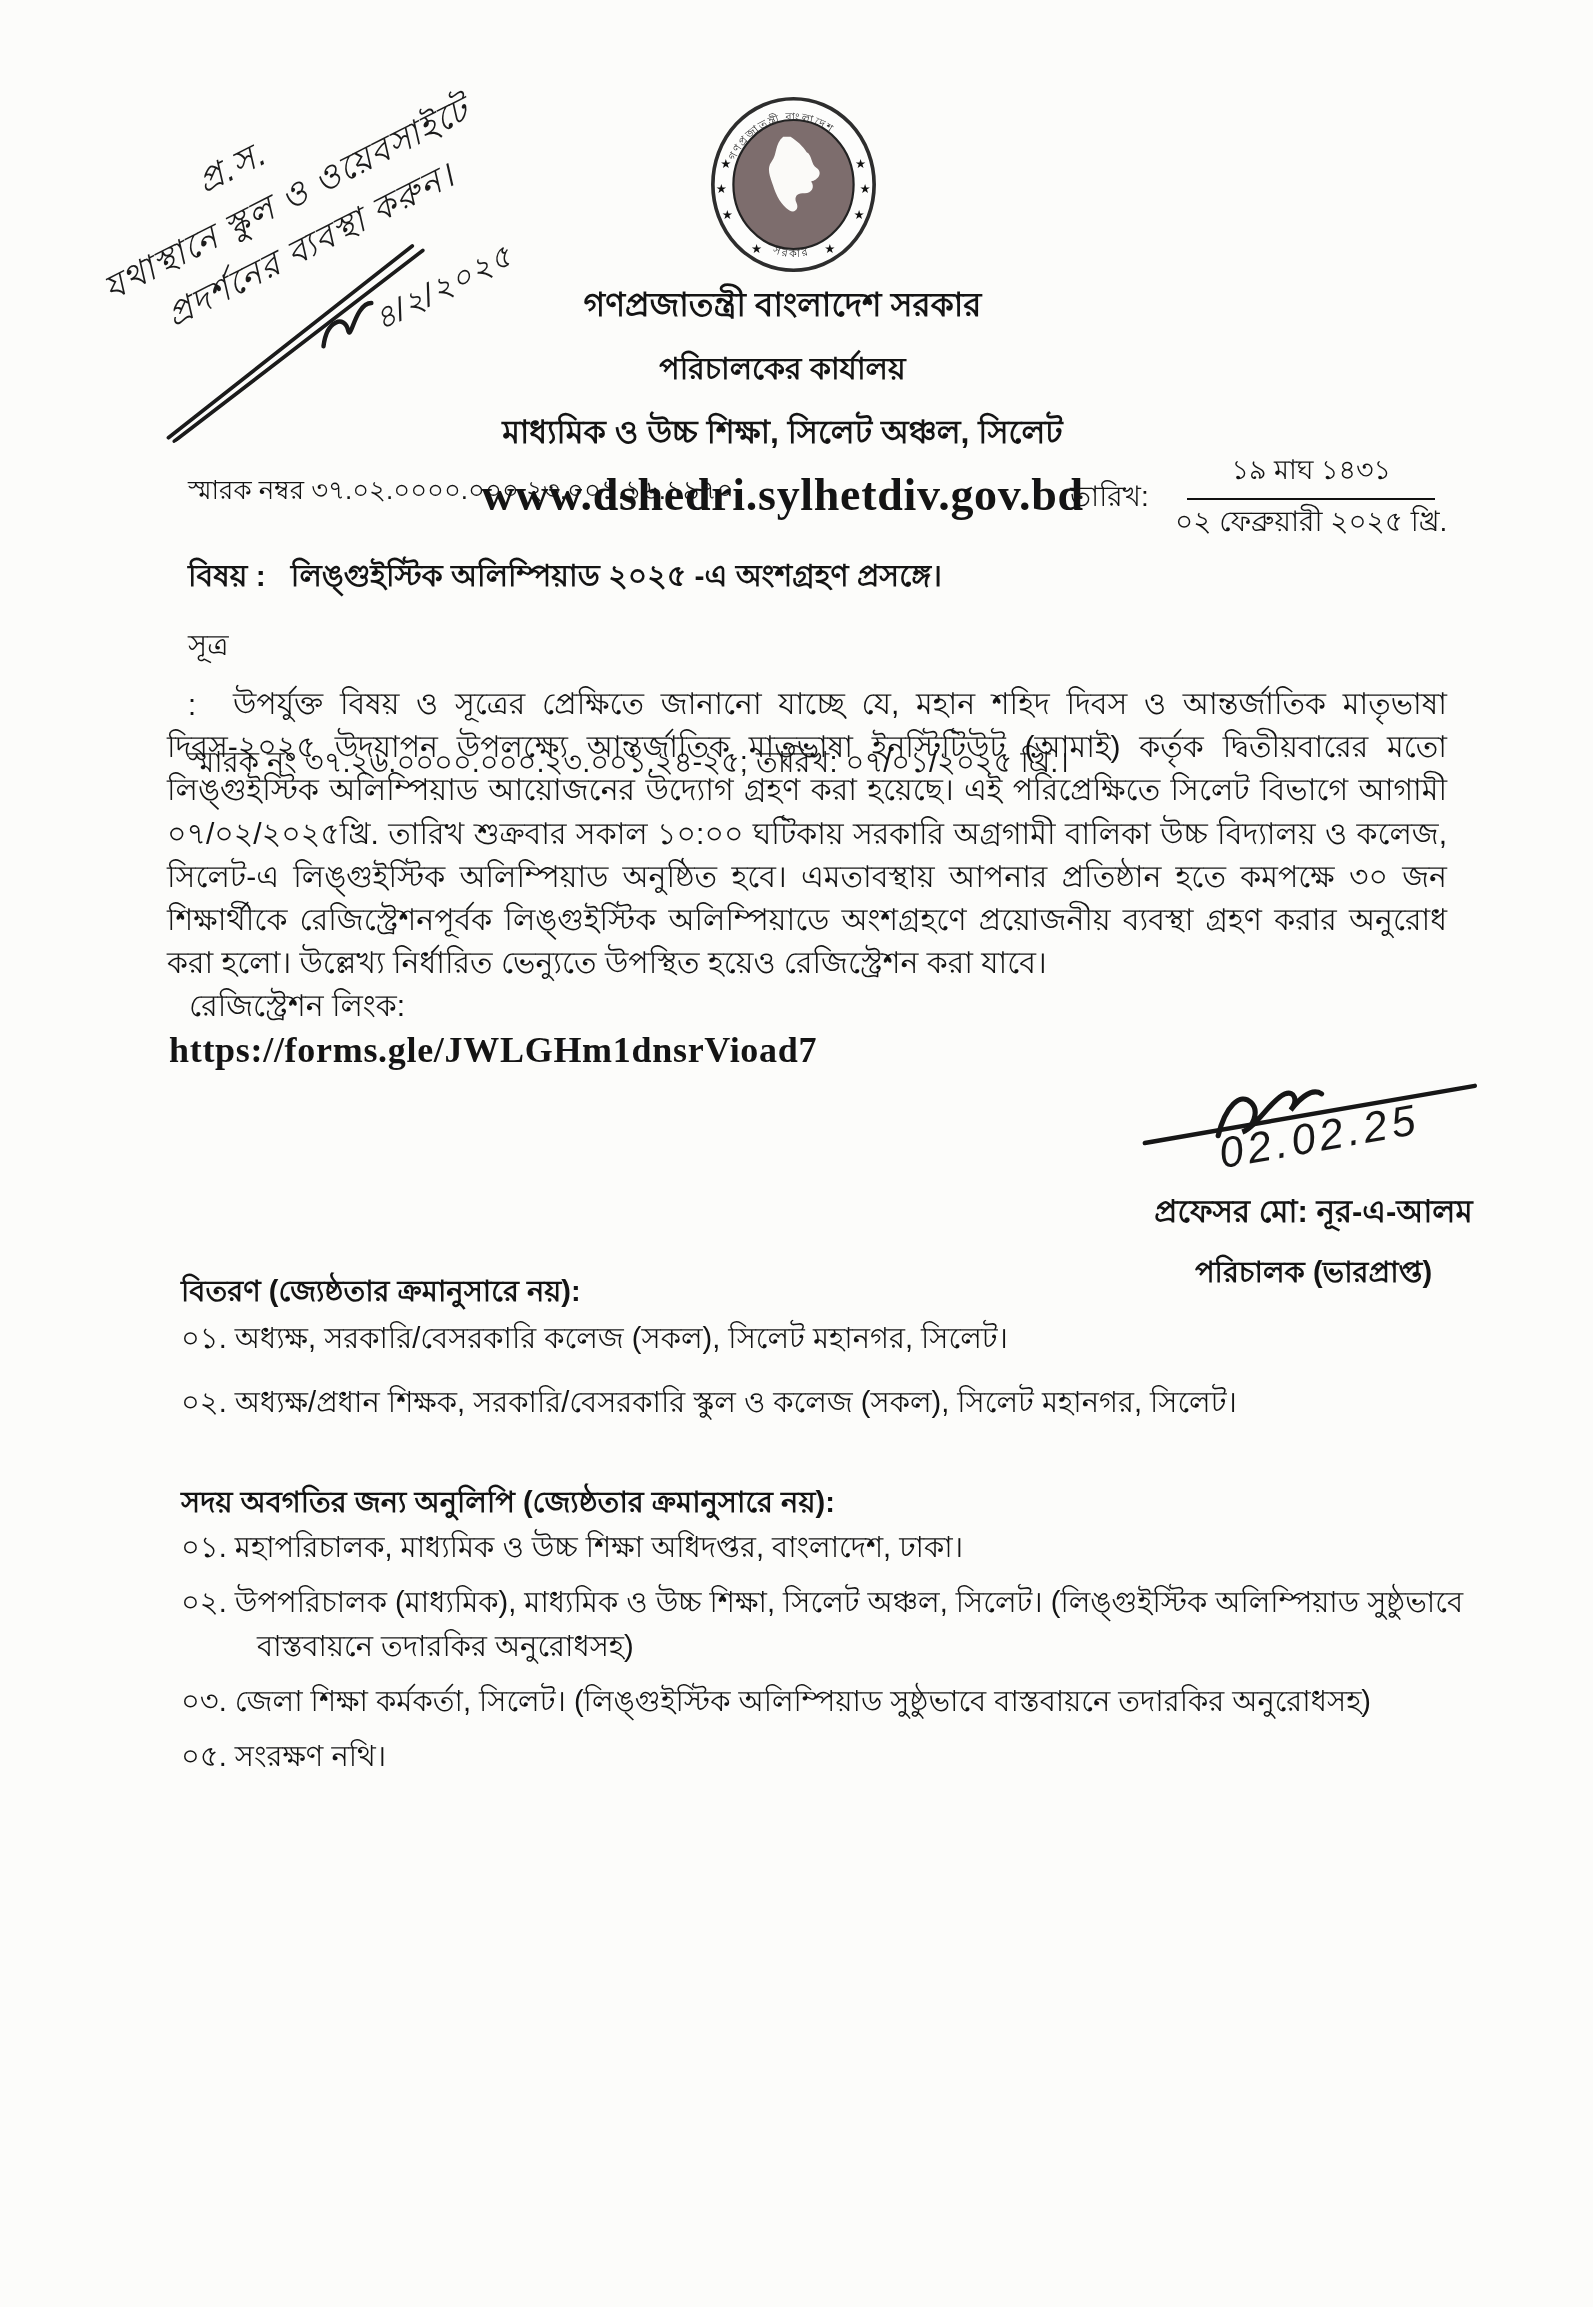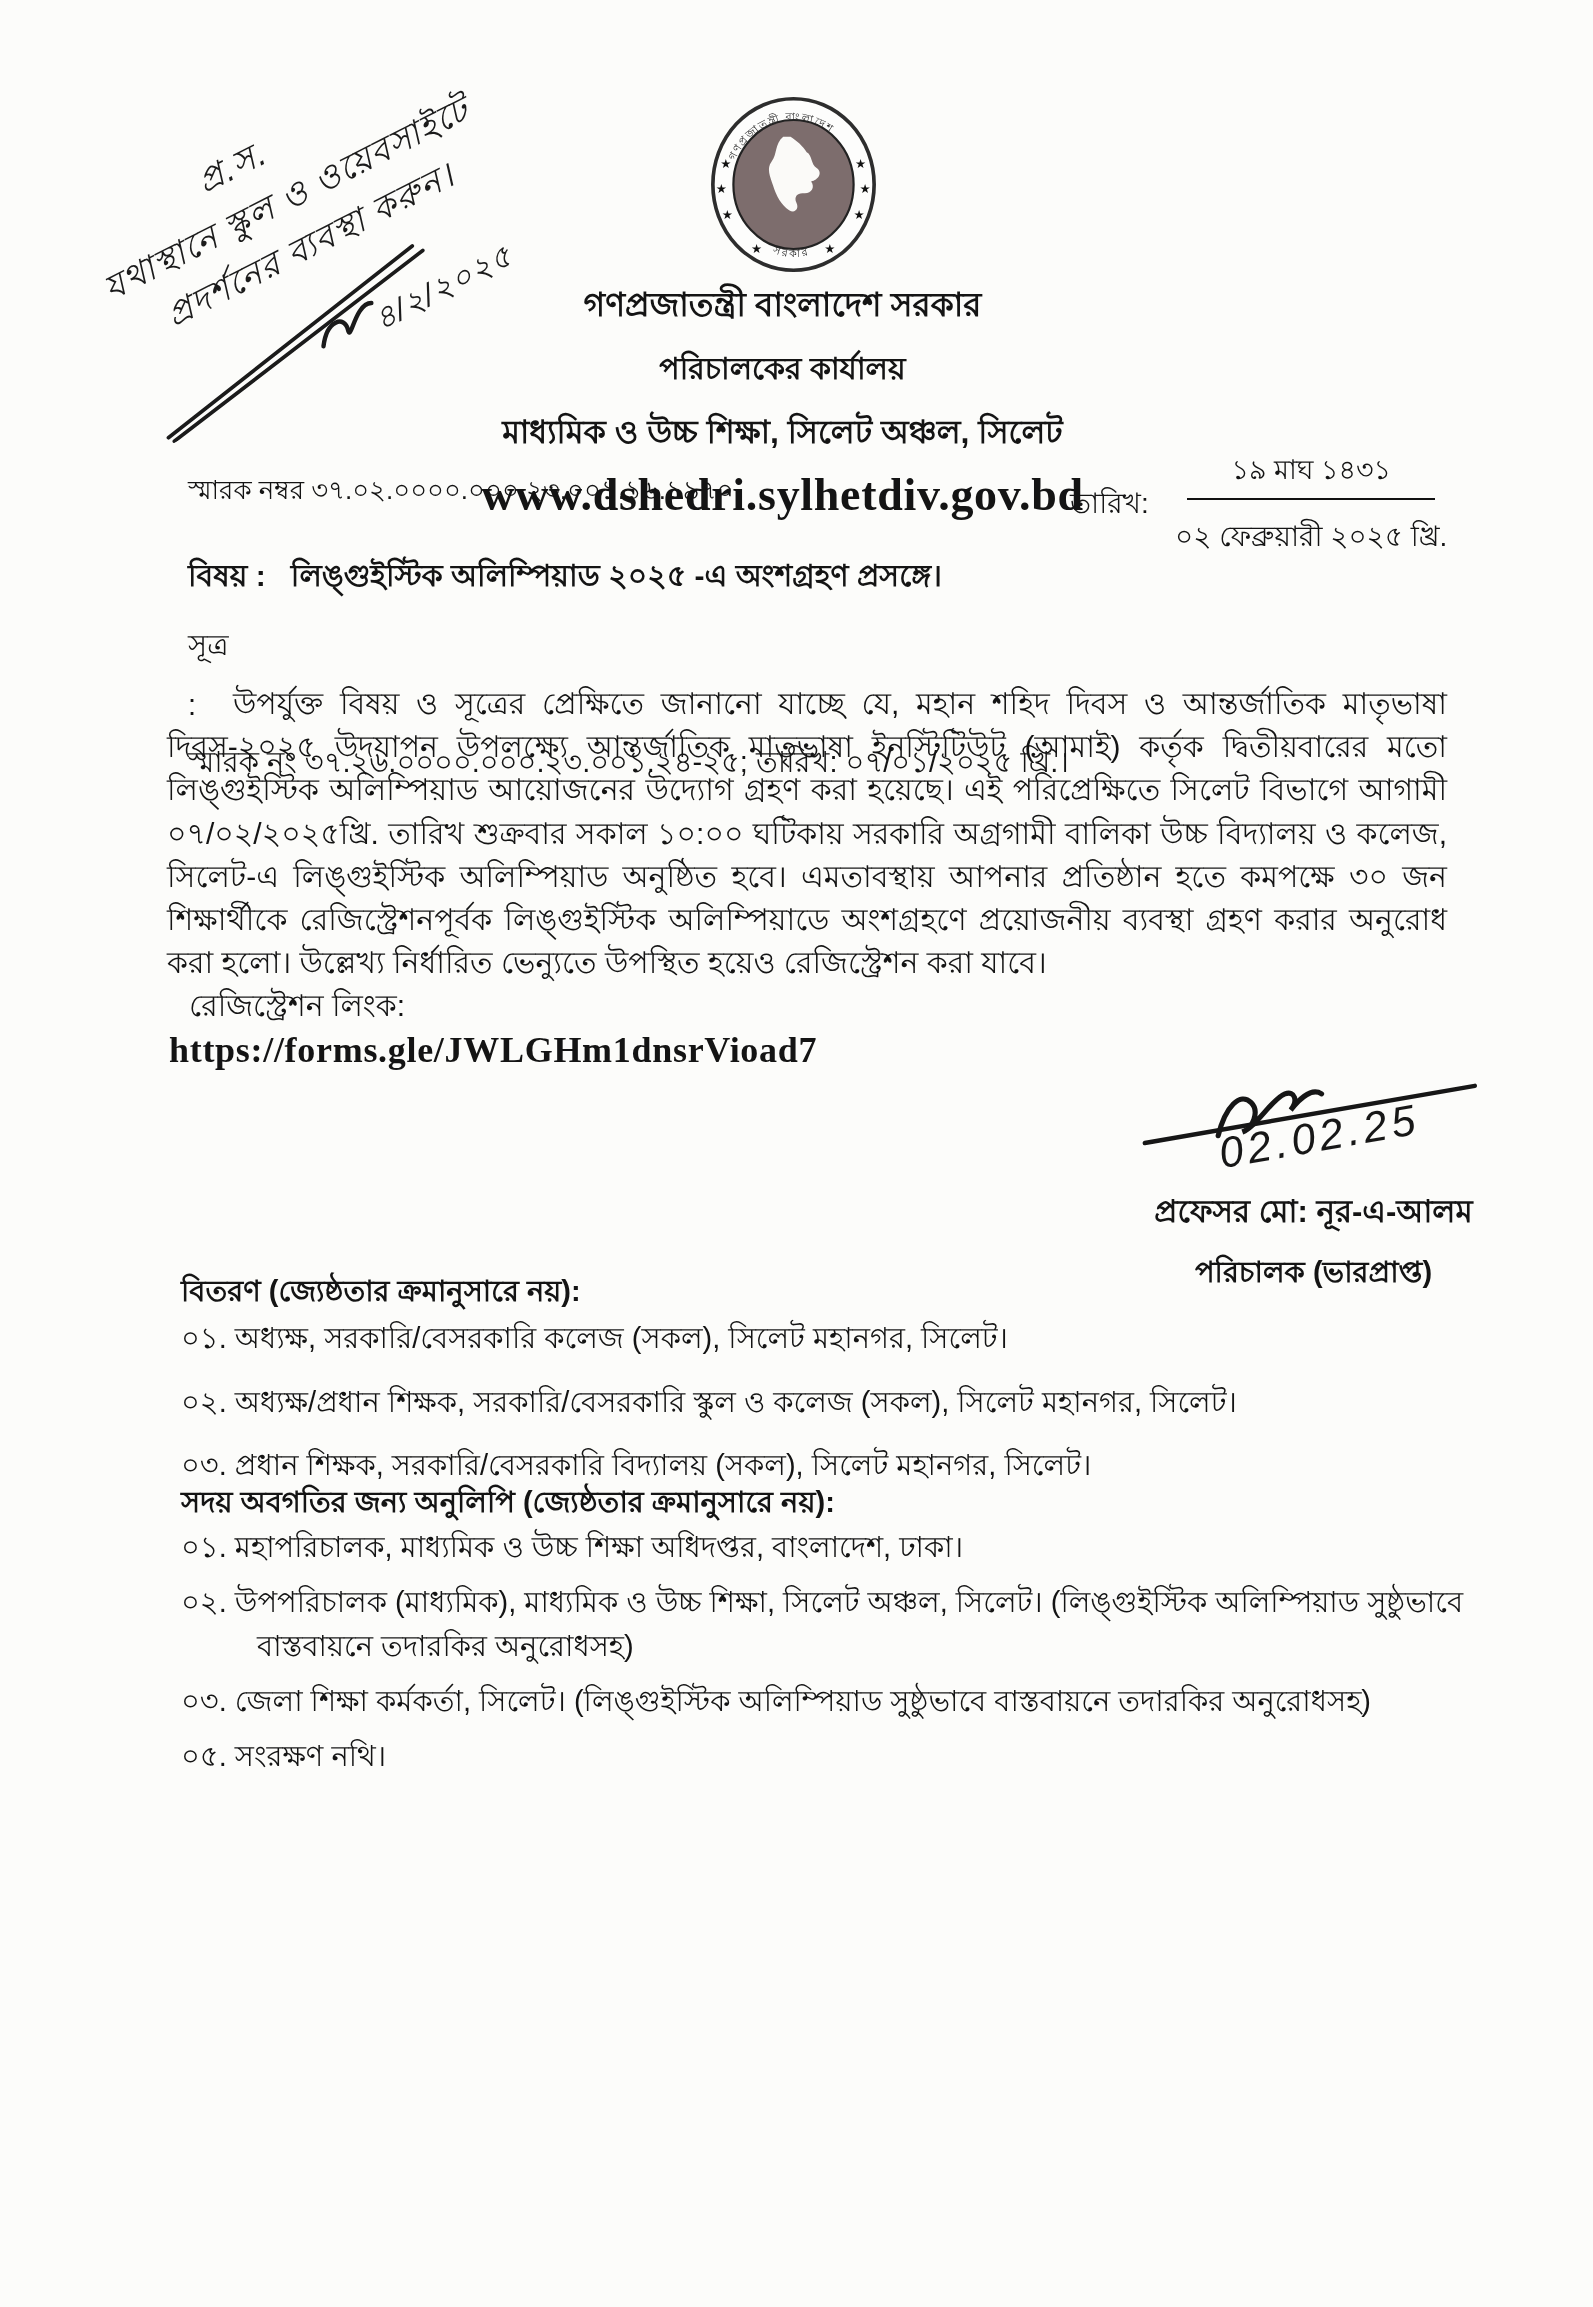--- a/index.html
+++ b/index.html
@@ -36,21 +36,21 @@
   }
   .header .gov{font-size:33px;font-weight:bold;margin-bottom:10.3px;}
   .header .office{font-size:30px;font-weight:bold;margin-bottom:10.3px;}
   .header .dept{font-size:32px;font-weight:bold;margin-bottom:7.3px;}
   .header .site{font-size:46px;font-weight:bold;font-family:"Liberation Serif", serif;letter-spacing:0.7px;}
   
   .memo-no{position:absolute;left:188px;top:470px;font-size:26px;}
   .date-block{position:absolute;left:1070px;top:449px;display:flex;align-items:center;gap:26.4px;font-size:28px;}
   .date-stack{display:flex;flex-direction:column;align-items:center;}
   .date-top{padding:0 44px 4.4px 44px;border-bottom:2.9px solid #111;font-size:27px;}
-  .date-bottom{padding-top:15px;font-size:28px;}
+  .date-bottom{padding-top:0;font-size:28px;}
   
   .subject{position:absolute;left:188px;top:552px;font-size:30px;font-weight:bold;display:flex;gap:25px;}
   .reference{position:absolute;left:188px;top:622px;font-size:29px;display:flex;gap:17.6px;flex-direction:column;}
   .reference .ref-label{width:68px;}
   
   .body-par{
     position:absolute;left:167px;top:682px;width:1280px;
     font-size:30px;line-height:1.44;text-align:justify;
     text-indent:66px;
   }
@@ -161,21 +161,20 @@
       <div class="hdate">02.02.25</div>
     </div>
     <div class="sign-name">প্রফেসর মো: নূর-এ-আলম</div>
     <div class="sign-desig">পরিচালক (ভারপ্রাপ্ত)</div>
   </div>
 
   <div class="dist-head">বিতরণ (জ্যেষ্ঠতার ক্রমানুসারে নয়):</div>
   <div class="dist-list">
     <div class="li">০১. অধ্যক্ষ, সরকারি/বেসরকারি কলেজ (সকল), সিলেট মহানগর, সিলেট।</div>
     <div class="li">০২. অধ্যক্ষ/প্রধান শিক্ষক, সরকারি/বেসরকারি স্কুল ও কলেজ (সকল), সিলেট মহানগর, সিলেট।</div>
-    <div class="li">০৩.  প্রধান শিক্ষক, সরকারি/বেসরকারি বিদ্যালয় (সকল), সিলেট মহানগর, সিলেট।</div>
   </div>
 
   <div class="copy-head">সদয় অবগতির জন্য অনুলিপি (জ্যেষ্ঠতার ক্রমানুসারে নয়):</div>
   <div class="copy-list">
     <div class="li">০১. মহাপরিচালক, মাধ্যমিক ও উচ্চ শিক্ষা অধিদপ্তর, বাংলাদেশ, ঢাকা।</div>
     <div class="li">০২. উপপরিচালক (মাধ্যমিক), মাধ্যমিক ও উচ্চ শিক্ষা, সিলেট অঞ্চল, সিলেট। (লিঙ্গুইস্টিক অলিম্পিয়াড সুষ্ঠুভাবে বাস্তবায়নে তদারকির অনুরোধসহ)</div>
     <div class="li">০৩. জেলা শিক্ষা কর্মকর্তা, সিলেট। (লিঙ্গুইস্টিক অলিম্পিয়াড সুষ্ঠুভাবে বাস্তবায়নে তদারকির অনুরোধসহ)</div>
     <div class="li">০৫. সংরক্ষণ নথি।</div>
   </div>
 

